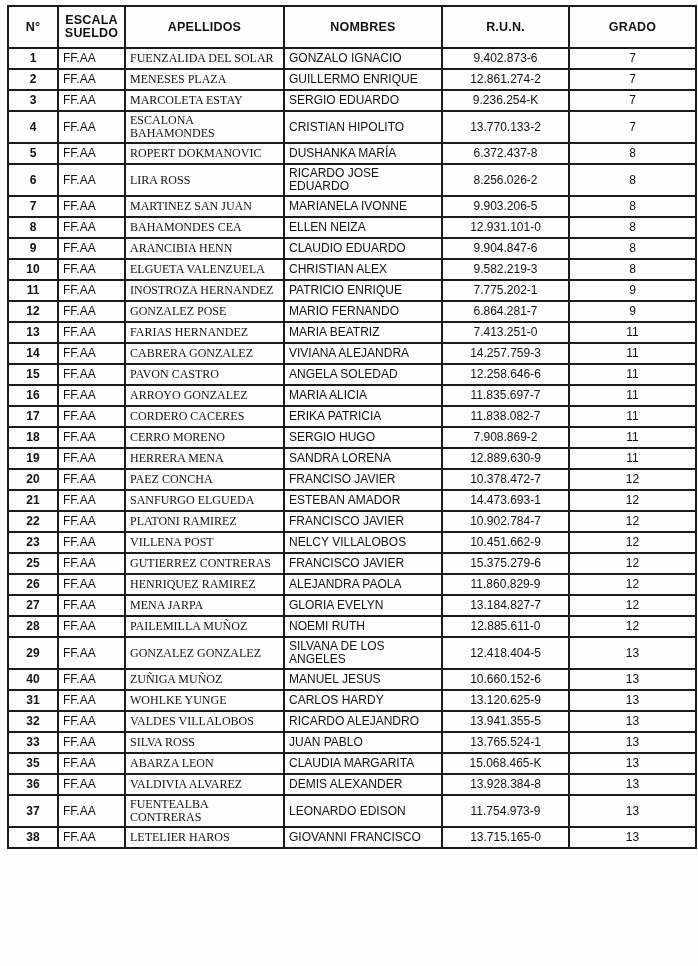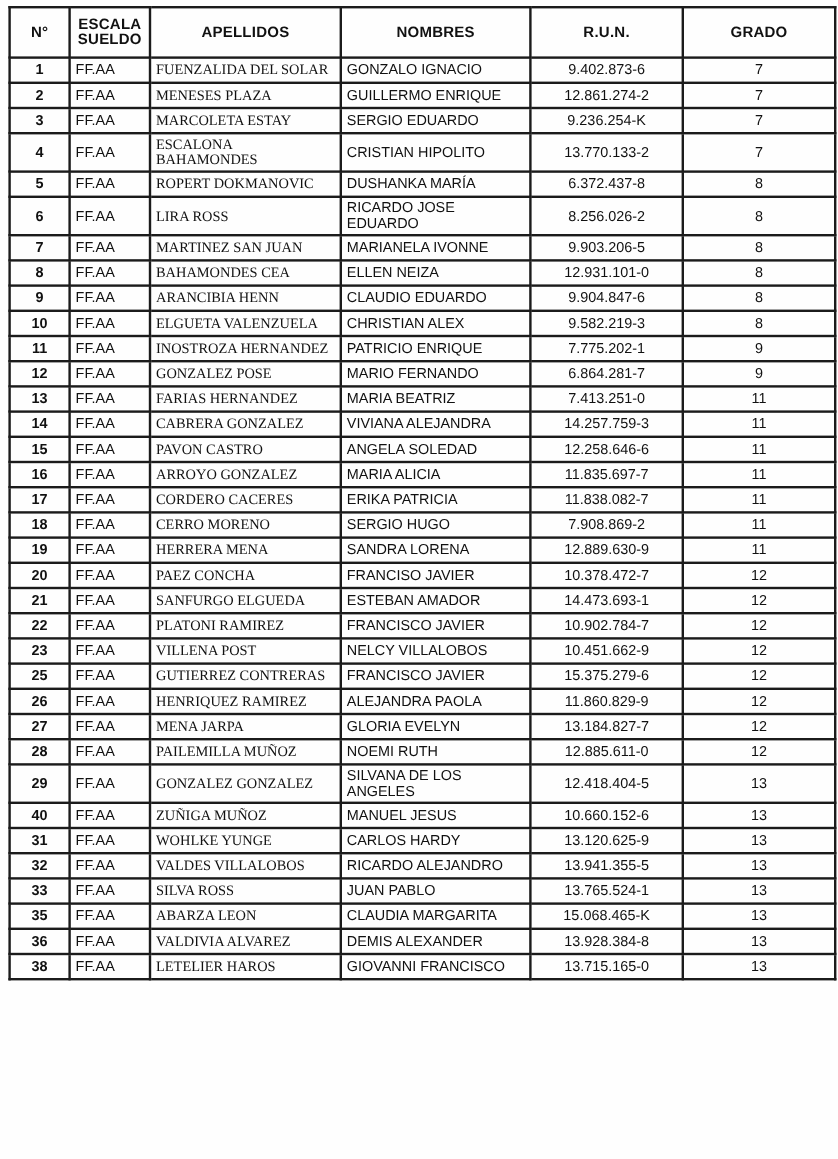--- a/index.html
+++ b/index.html
@@ -375,20 +375,28 @@
 
     <tr>
       <td class="cell-num">36</td>
       <td class="cell-escala">FF.AA</td>
       <td class="cell-apell">VALDIVIA ALVAREZ</td>
       <td class="cell-nomb">DEMIS ALEXANDER</td>
       <td class="cell-run">13.928.384-8</td>
       <td class="cell-grado">13</td>
     </tr>
 
+    <tr>
+      <td class="cell-num">37</td>
+      <td class="cell-escala">FF.AA</td>
+      <td class="cell-apell">FUENTEALBA CONTRERAS</td>
+      <td class="cell-nomb">LEONARDO EDISON</td>
+      <td class="cell-run">11.754.973-9</td>
+      <td class="cell-grado">13</td>
+    </tr>
 
     <tr>
       <td class="cell-num">38</td>
       <td class="cell-escala">FF.AA</td>
       <td class="cell-apell">LETELIER HAROS</td>
       <td class="cell-nomb">GIOVANNI FRANCISCO</td>
       <td class="cell-run">13.715.165-0</td>
       <td class="cell-grado">13</td>
     </tr>
   </tbody>

